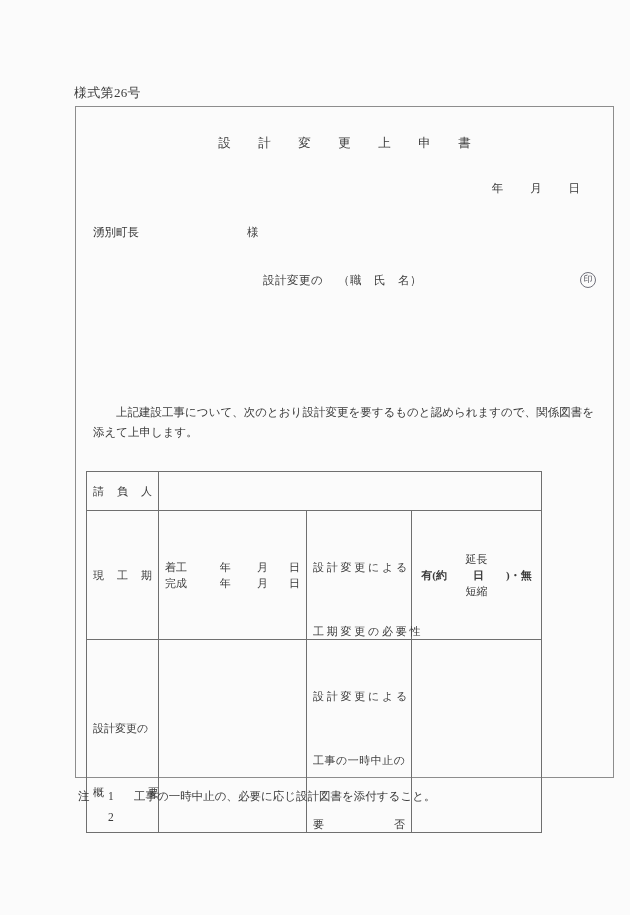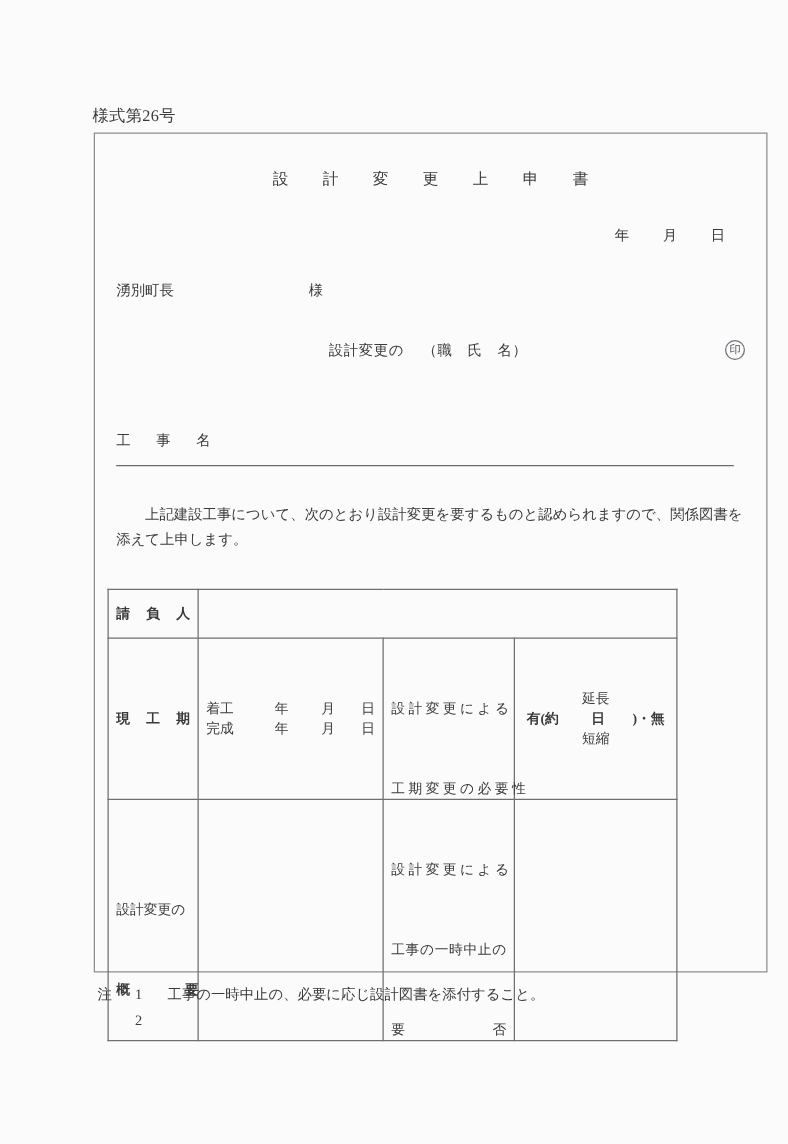--- a/index.html
+++ b/index.html
@@ -153,21 +153,20 @@
     vertical-align: middle;
     line-height: 16px;
   }
   .form-table td.blank { padding: 0; }
 
   
   .lbl {
     text-align: justify;
     text-align-last: justify;
     white-space: nowrap;
-    font-weight: bold;
   }
   .lbl-block { display: block; margin-top: 48px; }
 
   .cell-mid { text-align: left; }
 
   
   .period-row {
     display: flex;
     white-space: nowrap;
   }
@@ -224,24 +223,20 @@
   <div class="addressee">
     <span>湧別町長</span><span class="honorific">様</span>
   </div>
 
   <div class="supervisor">
     <span class="sv-label">設計変更の</span>
     <span class="sv-fields">（職　氏　名）</span>
     <span class="seal-mark">印</span>
   </div>
 
-  <div class="work-name">
-    <div class="wn-label">工　事　名</div>
-    <div class="wn-rule"></div>
-  </div>
 
   <div class="body-text">上記建設工事について、次のとおり設計変更を要するものと認められますので、関係図書を添えて上申します。</div>
 
   <table class="form-table">
     <colgroup>
       <col style="width:72px">
       <col style="width:148px">
       <col style="width:105px">
       <col style="width:130px">
     </colgroup>

